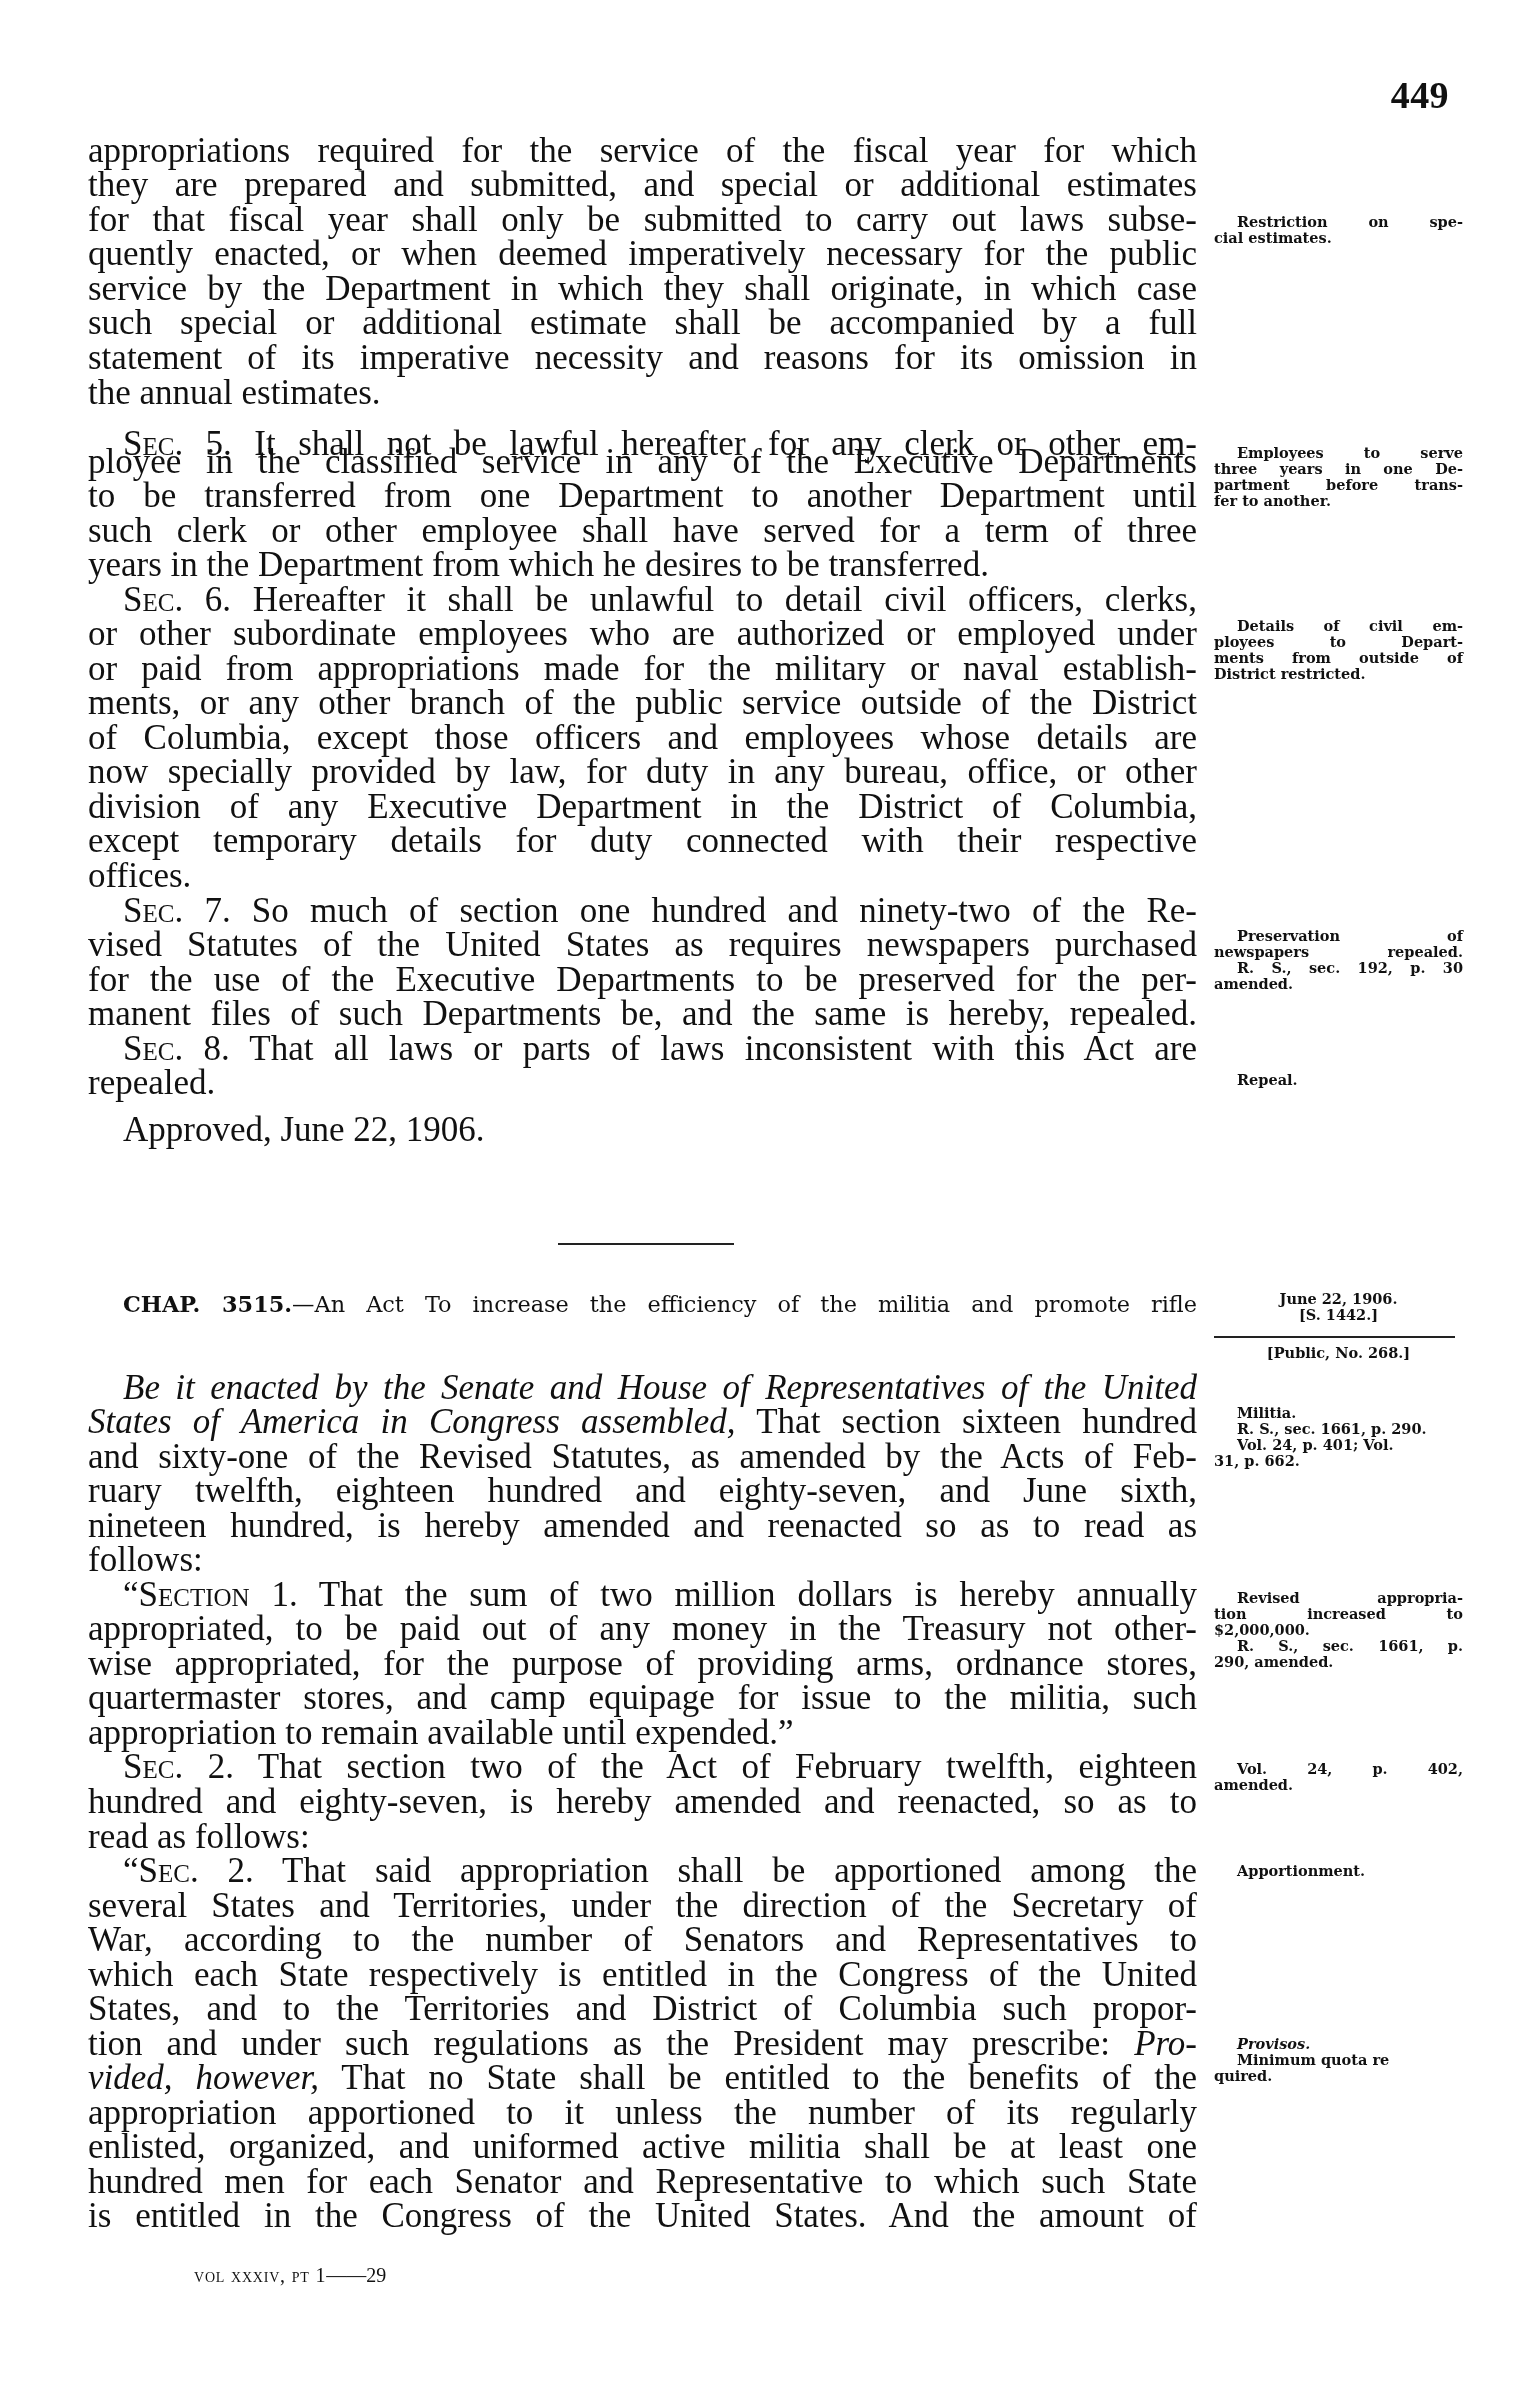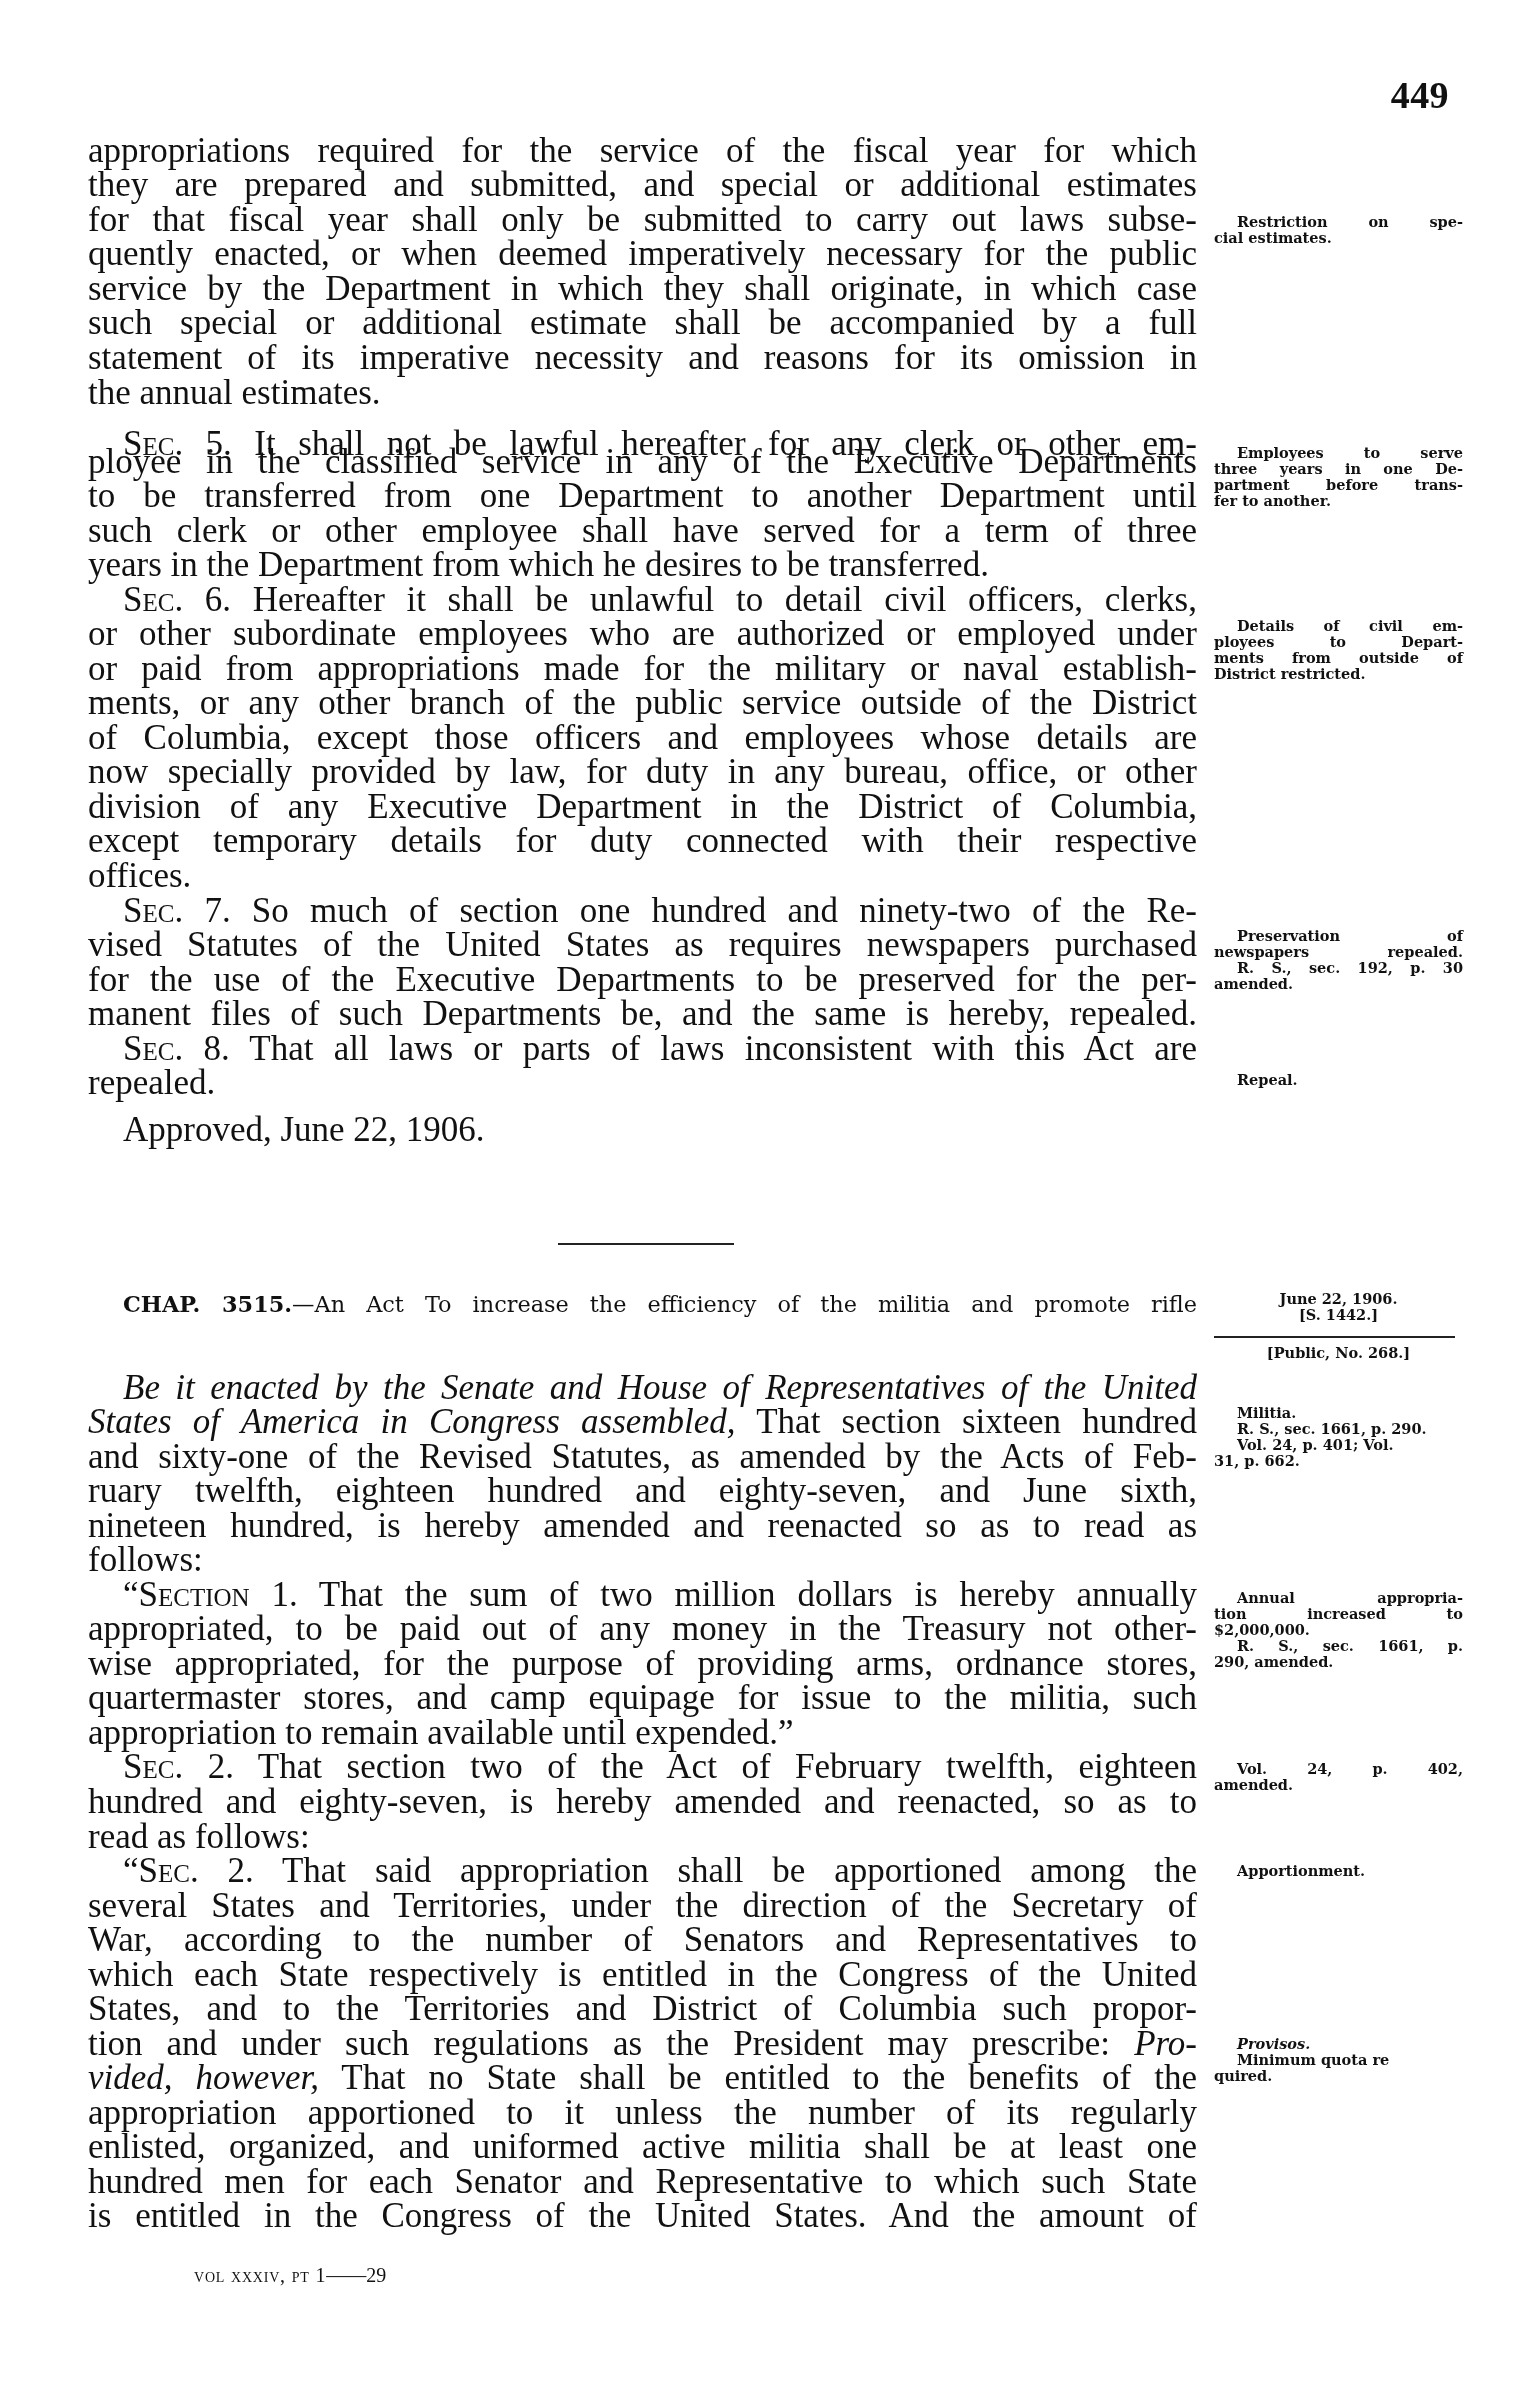--- a/index.html
+++ b/index.html
@@ -132,21 +132,21 @@
     <div class="note center" style="top: 1345px;">
       <span class="nl last last">[Public, No. 268.]</span>
     </div>
     <div class="note" style="top: 1405px;">
       <span class="nl last ind">Militia.</span>
       <span class="nl last ind">R. S., sec. 1661, p. 290.</span>
       <span class="nl last ind">Vol. 24, p. 401; Vol.</span>
       <span class="nl last">31, p. 662.</span>
     </div>
     <div class="note" style="top: 1590px;">
-      <span class="nl ind">Annual appropria-</span>
+      <span class="nl ind">Revised appropria-</span>
       <span class="nl">tion increased to</span>
       <span class="nl">$2,000,000.</span>
       <span class="nl ind">R. S., sec. 1661, p.</span>
       <span class="nl last">290, amended.</span>
     </div>
     <div class="note" style="top: 1761px;">
       <span class="nl ind">Vol. 24, p. 402,</span>
       <span class="nl last">amended.</span>
     </div>
     <div class="note" style="top: 1863px;">

